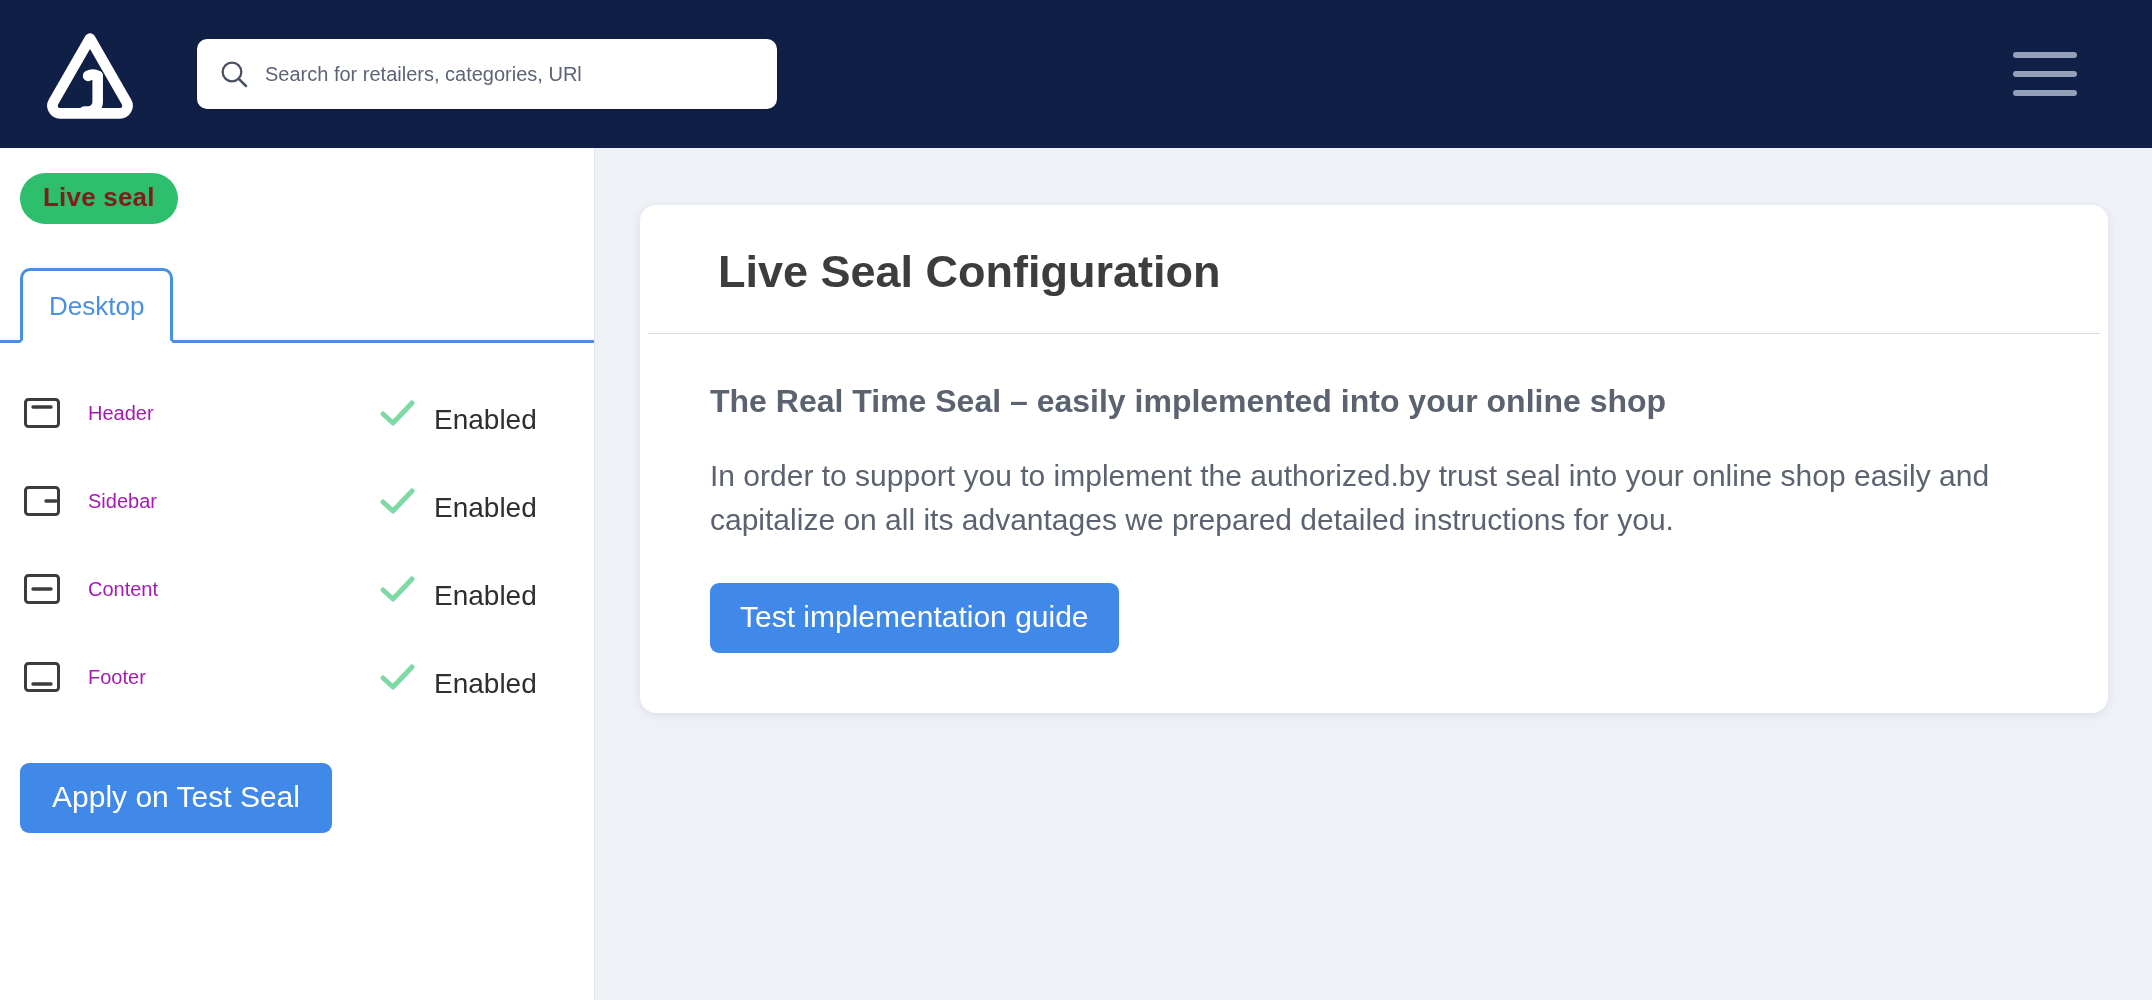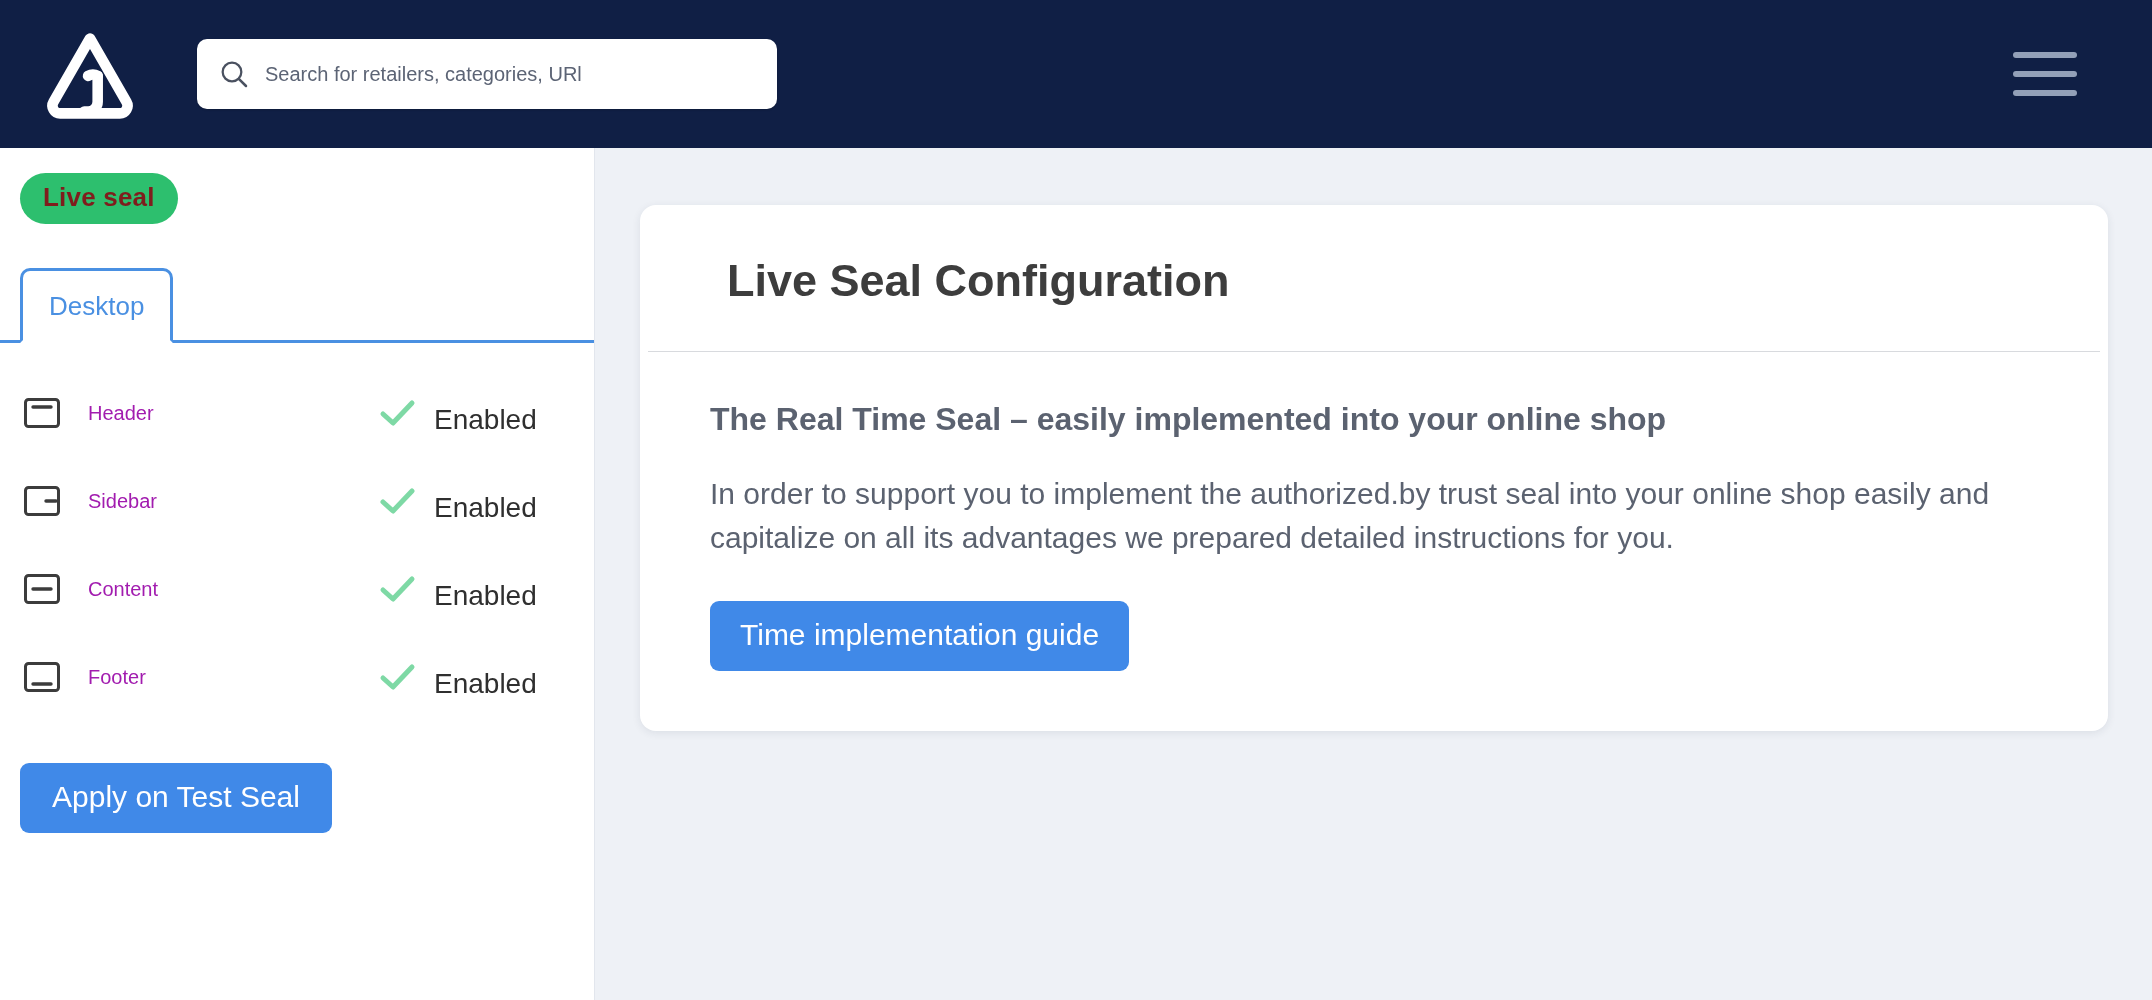--- a/index.html
+++ b/index.html
@@ -227,21 +227,21 @@
     overflow: hidden;
   }
   .card-header {
     padding: 42px 0 36px 70px;
     border-bottom: 1px solid #d8dade;
     margin: 0 8px;
   }
   .card-title {
     font-size: 45px;
     color: #3d3d3d;
-    margin: 9px;
+    margin: 0;
     font-weight: bold;
     line-height: 1.1;
   }
   .card-body {
     padding: 48px 70px 60px 70px;
   }
   .card-subtitle {
     font-size: 32px;
     color: #5b6270;
     font-weight: bold;
@@ -394,19 +394,19 @@
   <div class="main">
     <div class="card">
 
       <div class="card-header">
         <h1 class="card-title">Live Seal Configuration</h1>
       </div>
 
       <div class="card-body">
         <div class="card-subtitle">The Real Time Seal – easily implemented into your online shop</div>
         <p class="card-text">In order to support you to implement the authorized.by trust seal into your online shop easily and capitalize on all its advantages we prepared detailed instructions for you.</p>
-        <button class="btn-guide">Time implementation guide</button>
+        <button class="btn-guide">Test implementation guide</button>
       </div>
 
     </div>
   </div>
 
 </div>
 
 </body></html>

